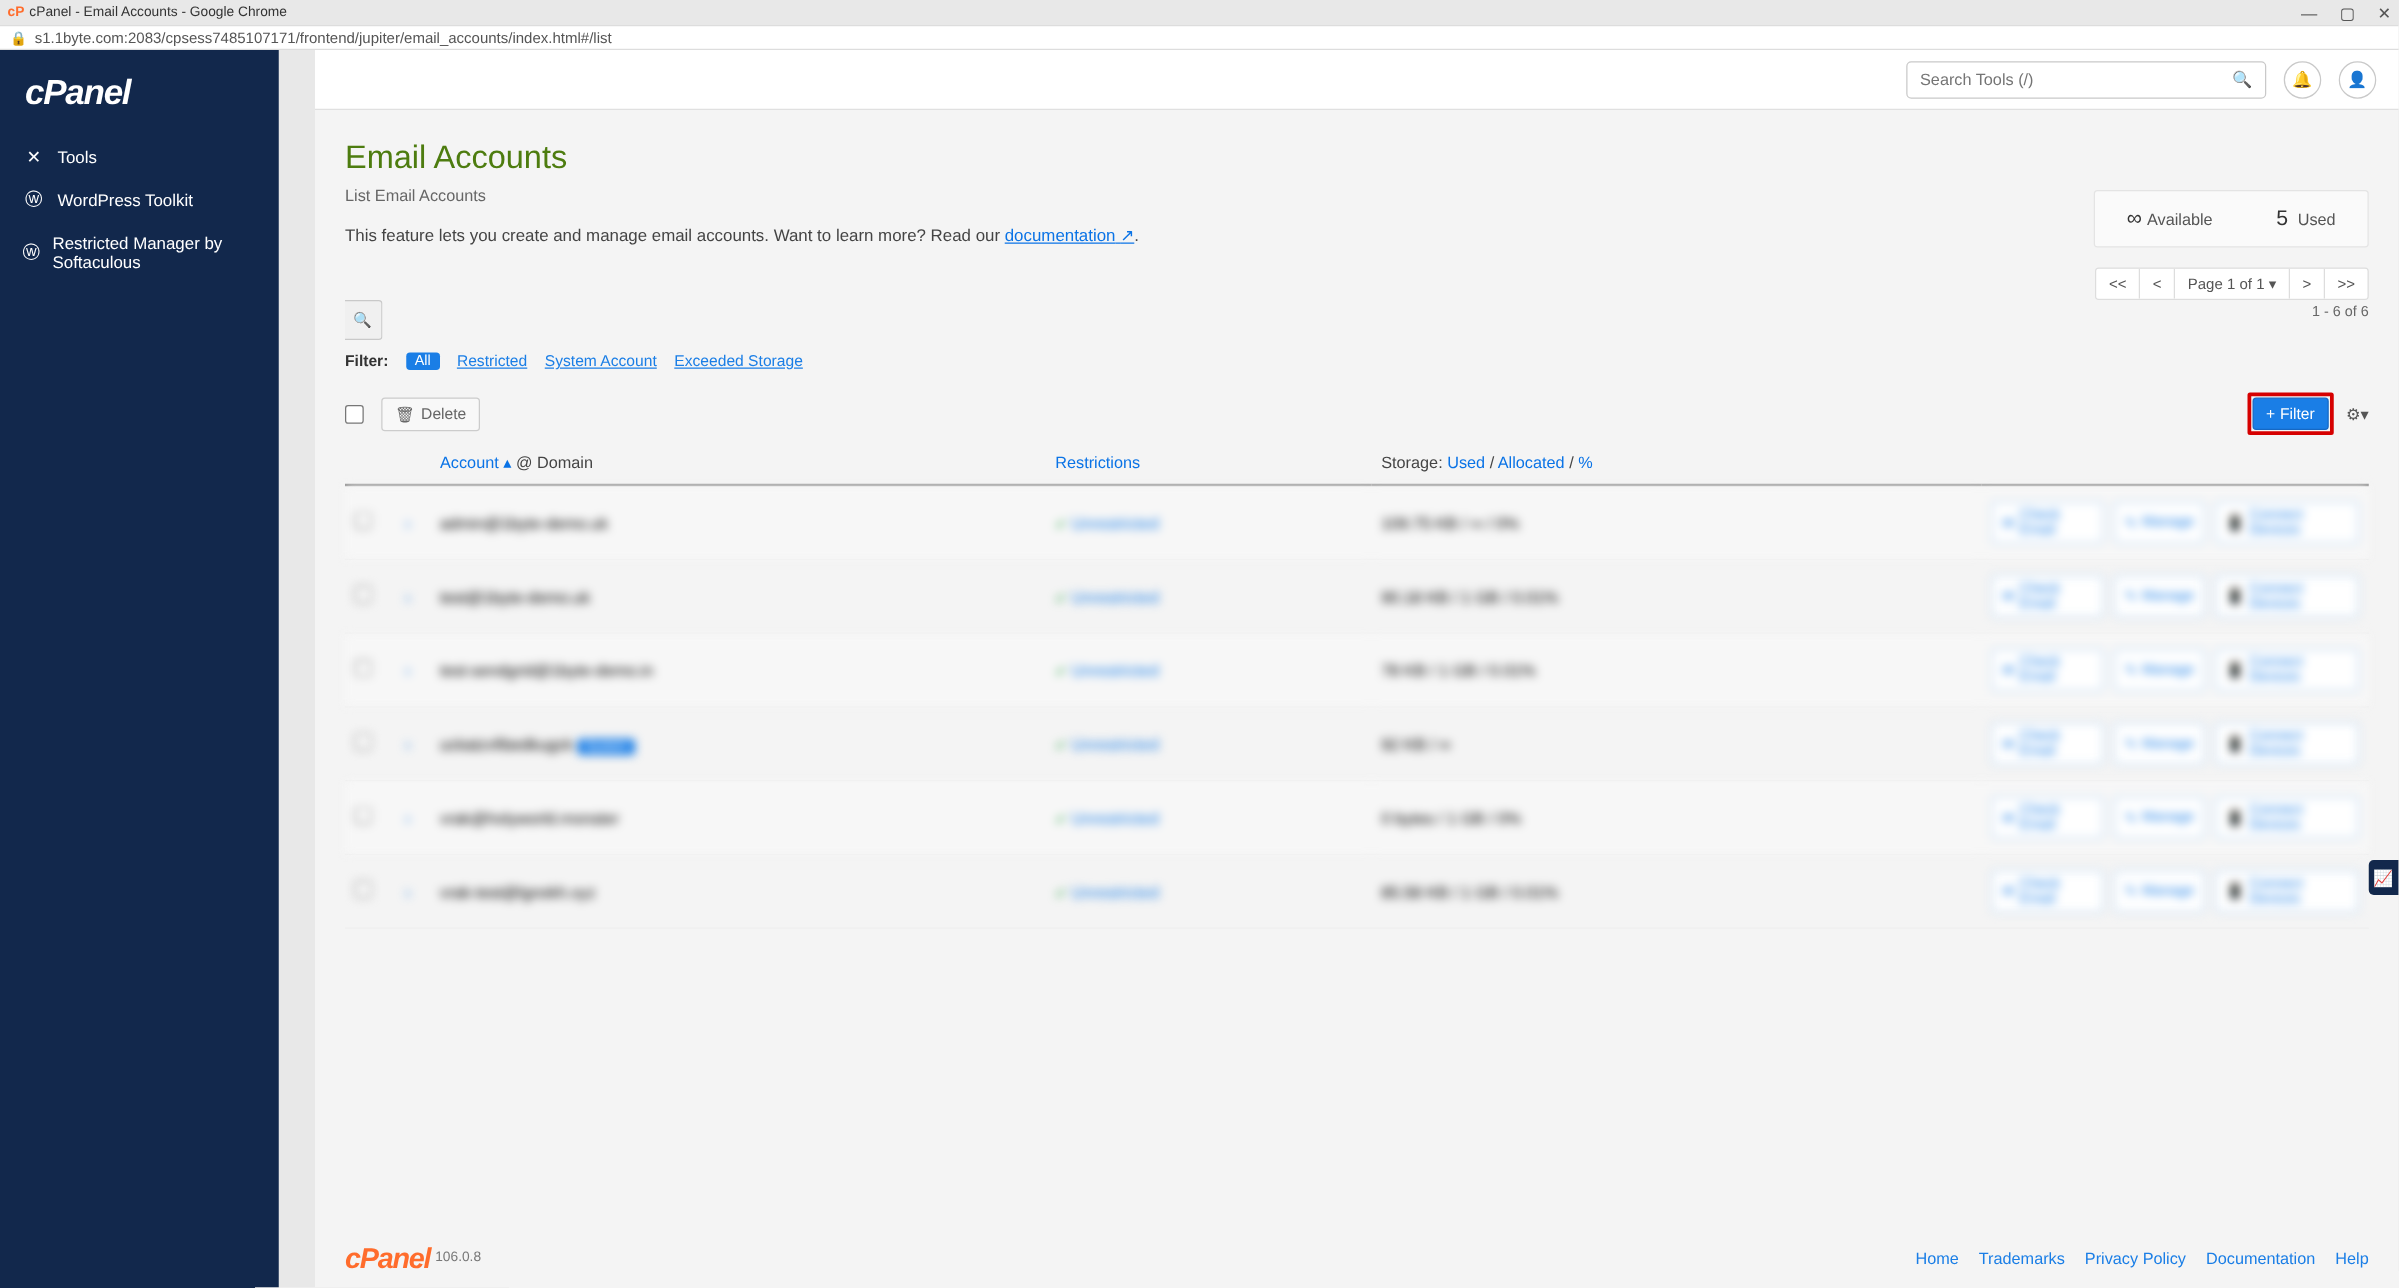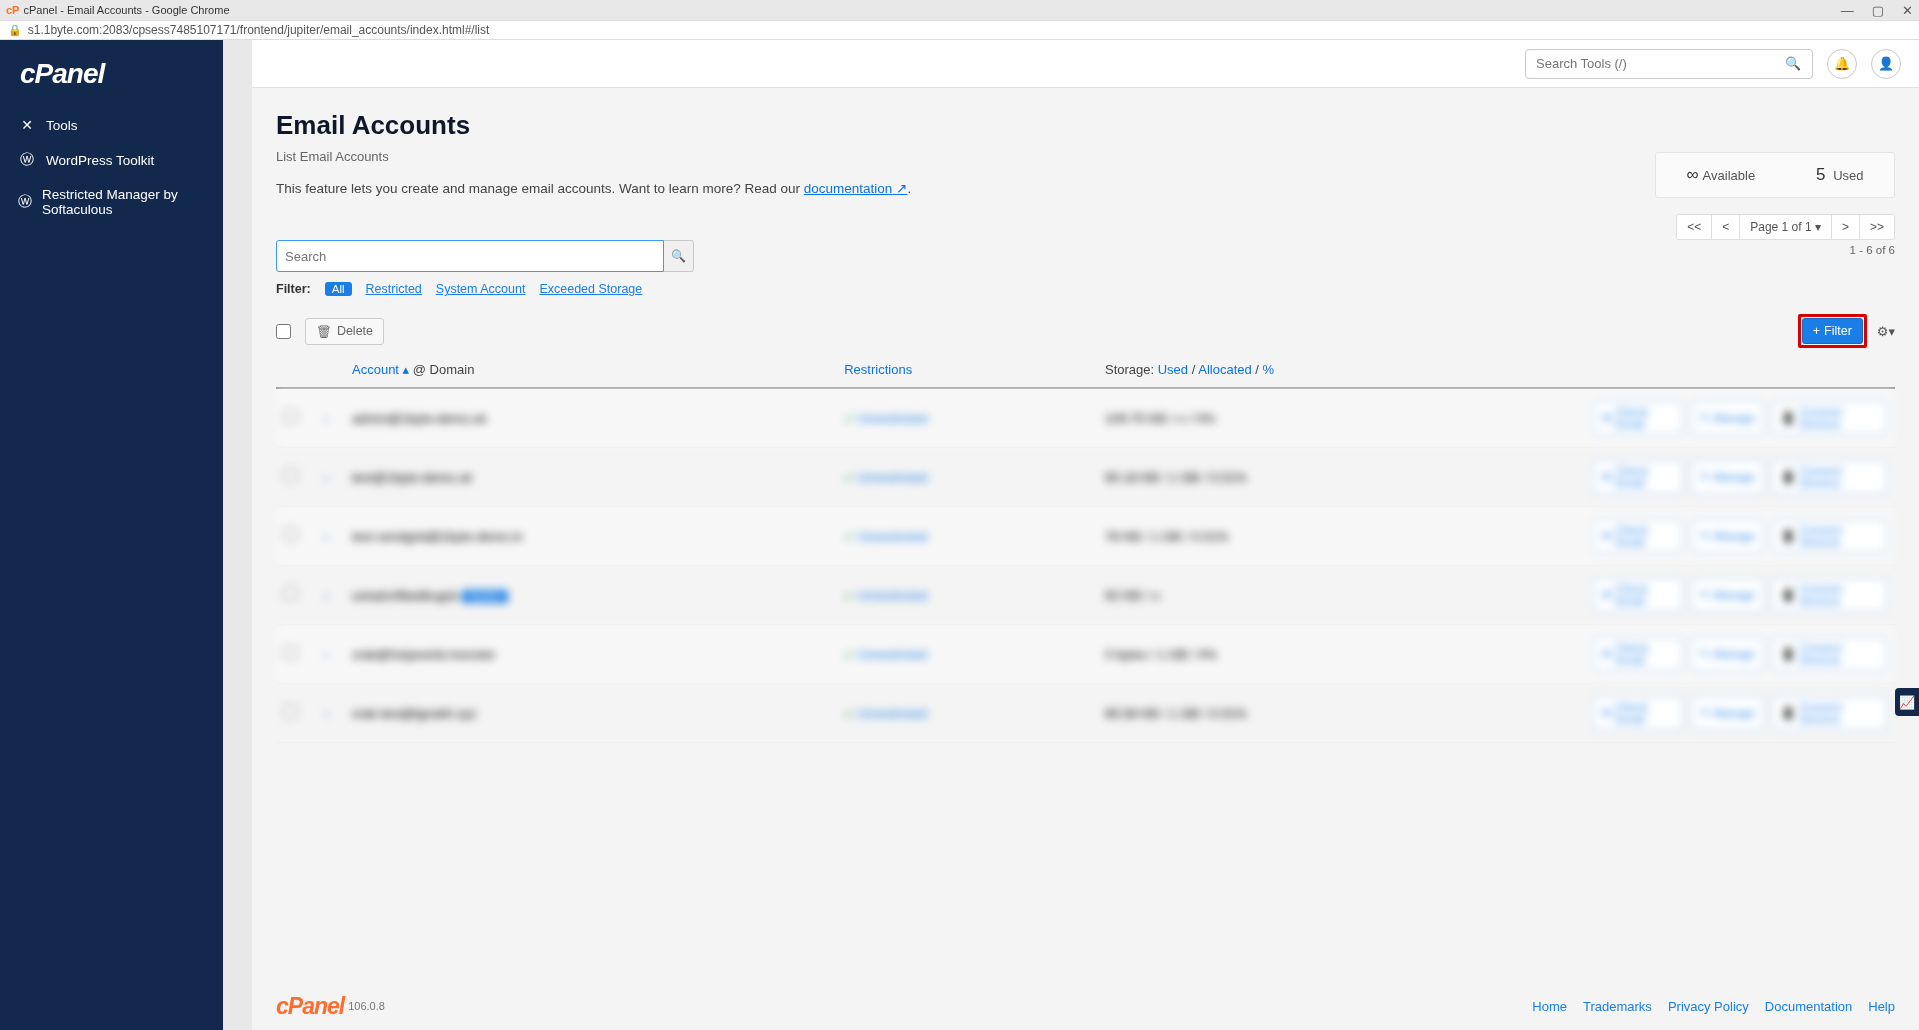--- a/index.html
+++ b/index.html
@@ -30,27 +30,27 @@
 .main { flex: 1; display: flex; flex-direction: column; background: #f4f4f4; }
 
 
 .topbar { height: 48px; background: #fff; border-bottom: 1px solid #e0e0e0; display: flex; align-items: center; padding: 0 18px; }
 .searchbox { margin-left: auto; width: 288px; height: 30px; border: 1px solid #c9c9c9; border-radius: 4px; display: flex; align-items: center; padding: 0 10px; font-size: 13px; color: #666; }
 .searchbox input { border: none; outline: none; flex: 1; font-size: 13px; }
 .circlebtn { width: 30px; height: 30px; border: 1px solid #c9c9c9; border-radius: 50%; display: inline-flex; align-items: center; justify-content: center; margin-left: 14px; color: #555; font-size: 13px; cursor: pointer; }
 
 
 .content { padding: 22px 24px 10px; flex: 1; overflow: auto; position: relative; }
-h1.pagetitle { font-size: 26px; font-weight: 700; color: #0f172a; }
+h1.pagetitle { font-size: 26px; font-weight: 400; color: #4d7c0f; }
 .subtitle { font-size: 13px; color: #666; margin-top: 8px; }
 .desc { font-size: 13.5px; color: #444; margin-top: 16px; }
 .desc a { color: #0a73e6; text-decoration: underline; }
 
 
-.statsbox { position: absolute; right: 24px; top: 64px; width: 240px; height: 46px; background: #fafafa; border: 1px solid #e4e4e4; border-radius: 3px; display: flex; align-items: center; justify-content: space-around; font-size: 13px; color: #555; }
+.statsbox { position: absolute; right: 24px; top: 64px; width: 220px; height: 46px; background: #fafafa; border: 1px solid #e4e4e4; border-radius: 3px; display: flex; align-items: center; justify-content: space-around; font-size: 13px; color: #555; }
 .statsbox .big { font-size: 17px; color: #333; margin-right: 4px; }
 
 
 .searchrow { margin-top: 44px; display: flex; align-items: center; }
 .tablesearch { width: 388px; height: 32px; border: 1px solid #3a9bf5; border-radius: 3px 0 0 3px; padding: 0 8px; font-size: 13px; outline: none; }
 .srchbtn { width: 30px; height: 32px; background: #f0f0f0; border: 1px solid #c9c9c9; border-left: none; border-radius: 0 3px 3px 0; display: inline-flex; align-items: center; justify-content: center; cursor: pointer; font-size: 12px; }
 
 .filters { margin-top: 10px; font-size: 12.5px; color: #333; display: flex; align-items: center; gap: 14px; }
 .filters strong { font-weight: 600; }
 .filterpill { background: #1a7ee6; color: #fff; padding: 1px 7px; border-radius: 3px; font-size: 11.5px; cursor: pointer; }
@@ -166,21 +166,20 @@
           <span class="pgbtn">&lt;&lt;</span>
           <span class="pgbtn">&lt;</span>
           <span class="pgbtn">Page 1 of 1 ▾</span>
           <span class="pgbtn">&gt;</span>
           <span class="pgbtn">&gt;&gt;</span>
         </div>
         <div class="pagecount">1 - 6 of 6</div>
       </div>
 
       <div class="searchrow">
-        <input class="tablesearch" placeholder="Search" style="">
         <span class="srchbtn">
           <span>🔍</span>
         </span>
       </div>
 
       <div class="filters">
         <strong>Filter:</strong>
         <span class="filterpill">All</span>
         <span class="filterlink">Restricted</span>
         <span class="filterlink">System Account</span>

